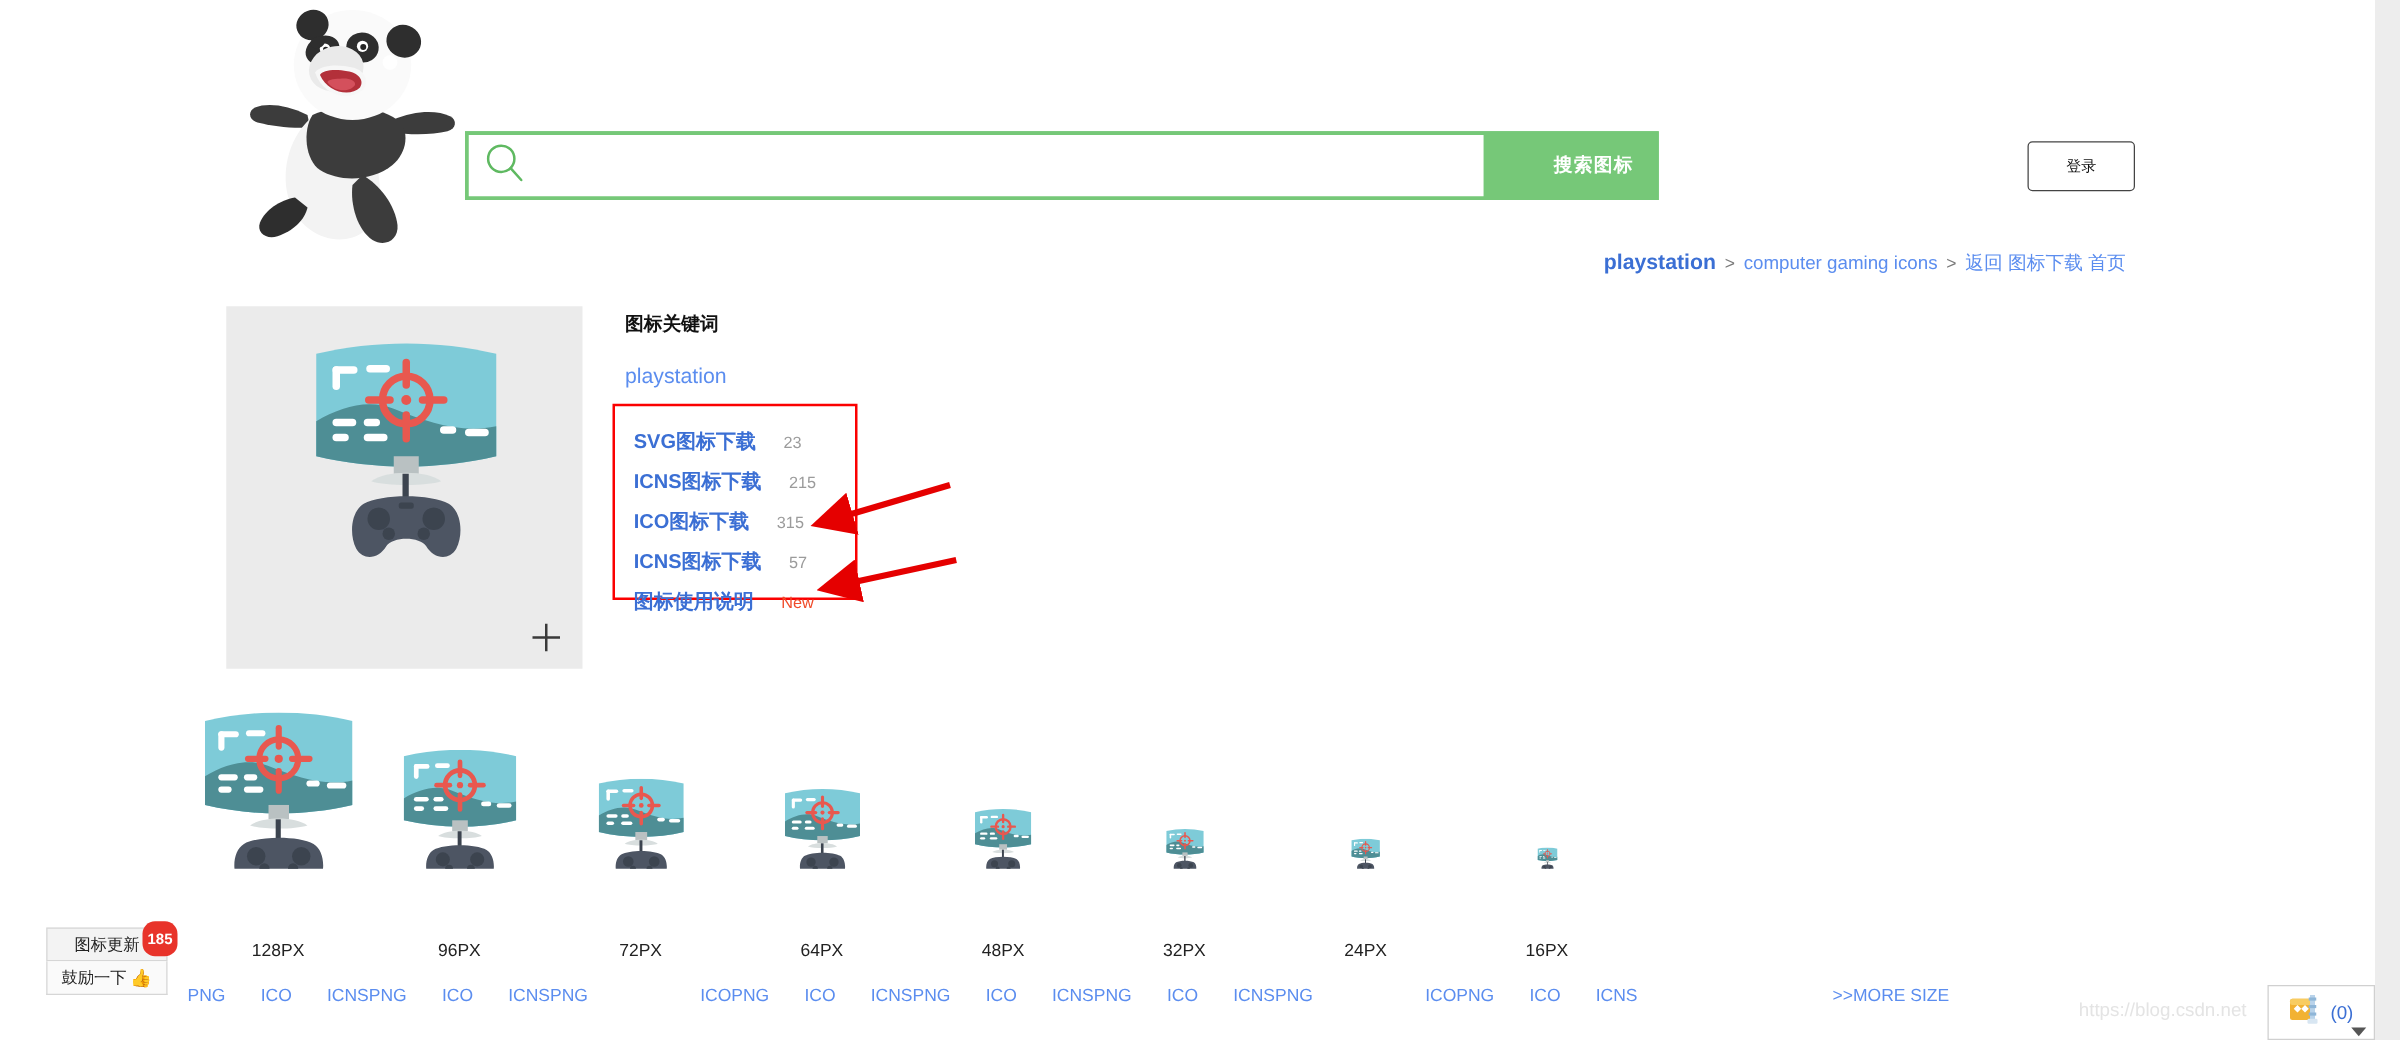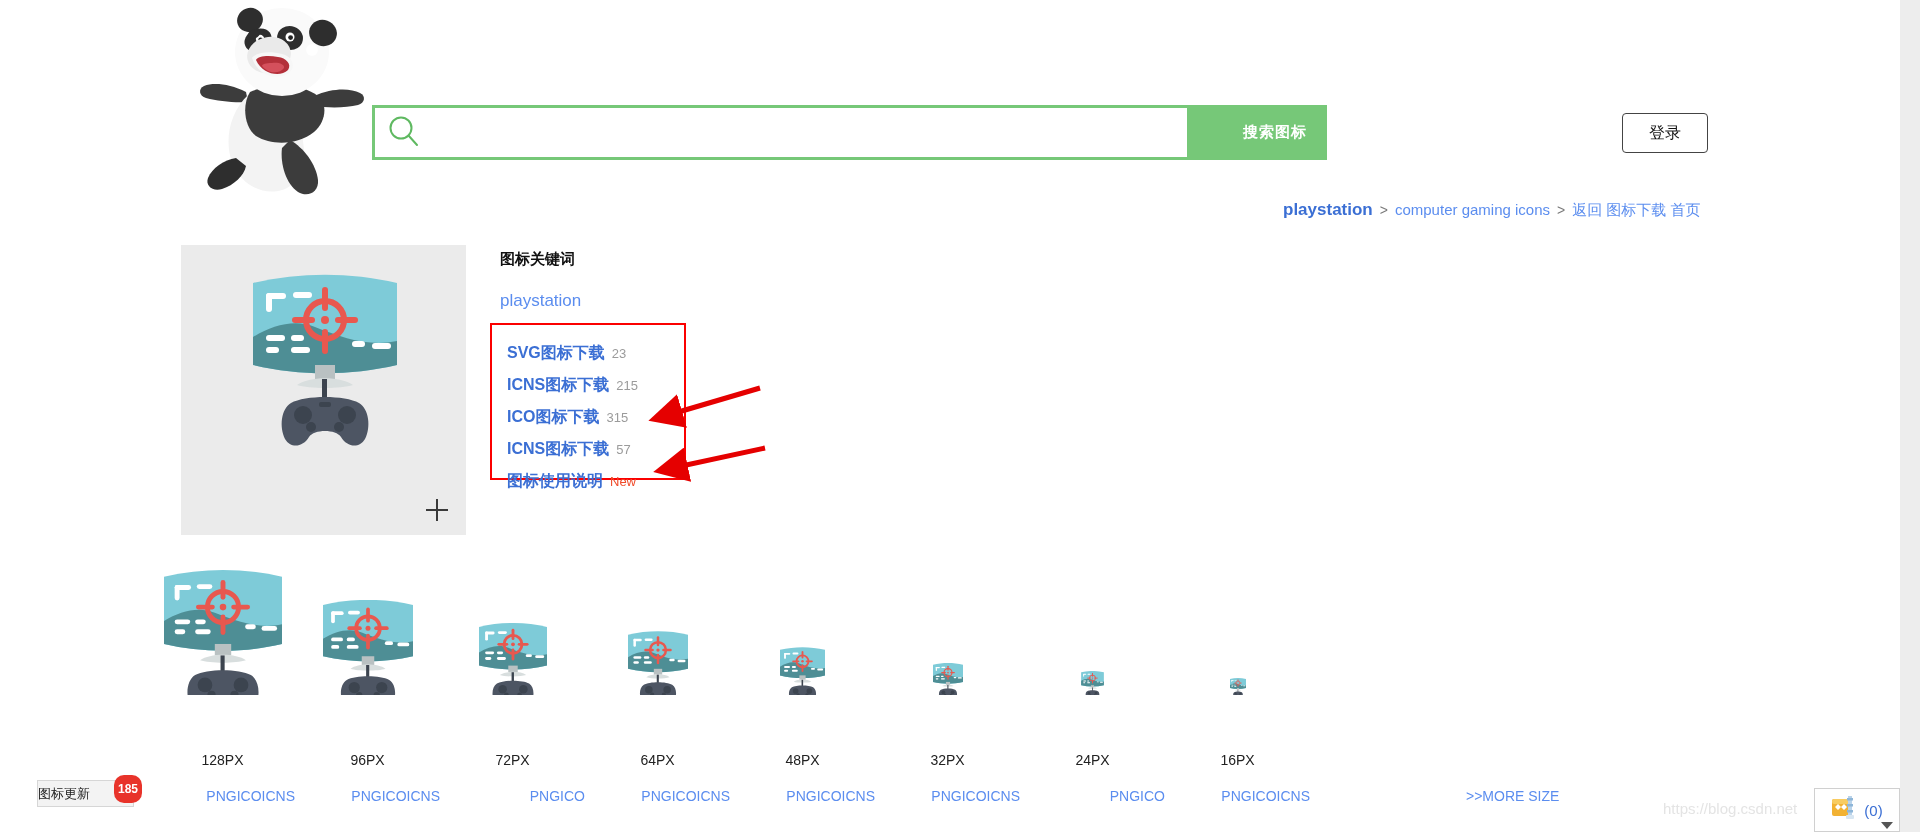--- a/index.html
+++ b/index.html
@@ -57,21 +57,21 @@
     font-size: 15px; font-weight: bold;
     display: flex; align-items: center; justify-content: center;
     cursor: pointer; letter-spacing: 1px; padding-left: 38px;
   }
   .login-btn {
     position: absolute; left: 1622px; top: 113px;
     width: 86px; height: 40px;
     border: 1px solid #444;
     border-radius: 4px;
     background: #fff;
-    font-size: 16px; color: #111;
+    font-size: 12px; color: #111;
     display: flex; align-items: center; justify-content: center;
     cursor: pointer;
   }
 
   
   .breadcrumb {
     position: absolute; left: 1283px; top: 200px;
     font-size: 15px;
     display: flex; align-items: baseline; gap: 7px;
     white-space: nowrap;
@@ -105,21 +105,21 @@
     margin-top: 22px; font-size: 17px; color: #5b8def; cursor: pointer;
   }
 
   .dl-box {
     position: absolute; left: 490px; top: 323px;
     width: 196px; height: 157px;
     border: 2px solid #fb0000;
   }
   .dl-list { position: absolute; left: 507px; top: 343px; }
   .dl-row {
-    display: flex; align-items: baseline; gap: 7px;
+    display: flex; align-items: baseline; gap: 22px;
     margin-bottom: 11px;
     cursor: pointer;
   }
   .dl-label { font-size: 16px; font-weight: bold; color: #3b6fd4; }
   .dl-count { font-size: 13px; color: #9b9b9b; }
   .dl-new { font-size: 13px; color: #f04b2a; font-weight: normal; }
 
   
   .arrow { position: absolute; pointer-events: none; }
 
@@ -151,46 +151,45 @@
     width: 145px; text-align: center;
     font-size: 14px; color: #222;
   }
   .fmt-row {
     position: absolute; left: 150px; top: 788px;
     width: 1380px;
     display: flex;
   }
   .fmt-cell {
     width: 145px;
-    display: flex; justify-content: flex-end; 
+    display: flex; justify-content: space-between; 
     font-size: 14px;
   }
   .fmt-link { color: #5b8def; cursor: pointer; }
   .more-size {
     position: absolute; left: 1466px; top: 788px;
     font-size: 14px; color: #5b8def; cursor: pointer;
     white-space: nowrap;
   }
 
   
   .float-left {
     position: absolute; left: 37px; top: 742px;
     width: 97px;
     font-size: 13px;
   }
   .fl-item {
     position: relative;
     height: 27px;
     border: 1px solid #d6d6d6;
     background: #f3f3f3;
-    display: flex; align-items: center; justify-content: flex-start;
+    display: flex; align-items: center; justify-content: center;
     gap: 3px;
     color: #222;
     cursor: pointer;
-    margin-top: 38px;
   }
   .fl-item + .fl-item { border-top: none; background: #fafafa; }
   .fl-badge {
     position: absolute; right: -9px; top: -6px;
     min-width: 24px; height: 19px; padding: 14px 4px;
     background: #e8332a; color: #fff;
     border-radius: 10px;
     font-size: 12px; font-weight: bold;
     display: flex; align-items: center; justify-content: center;
   }

